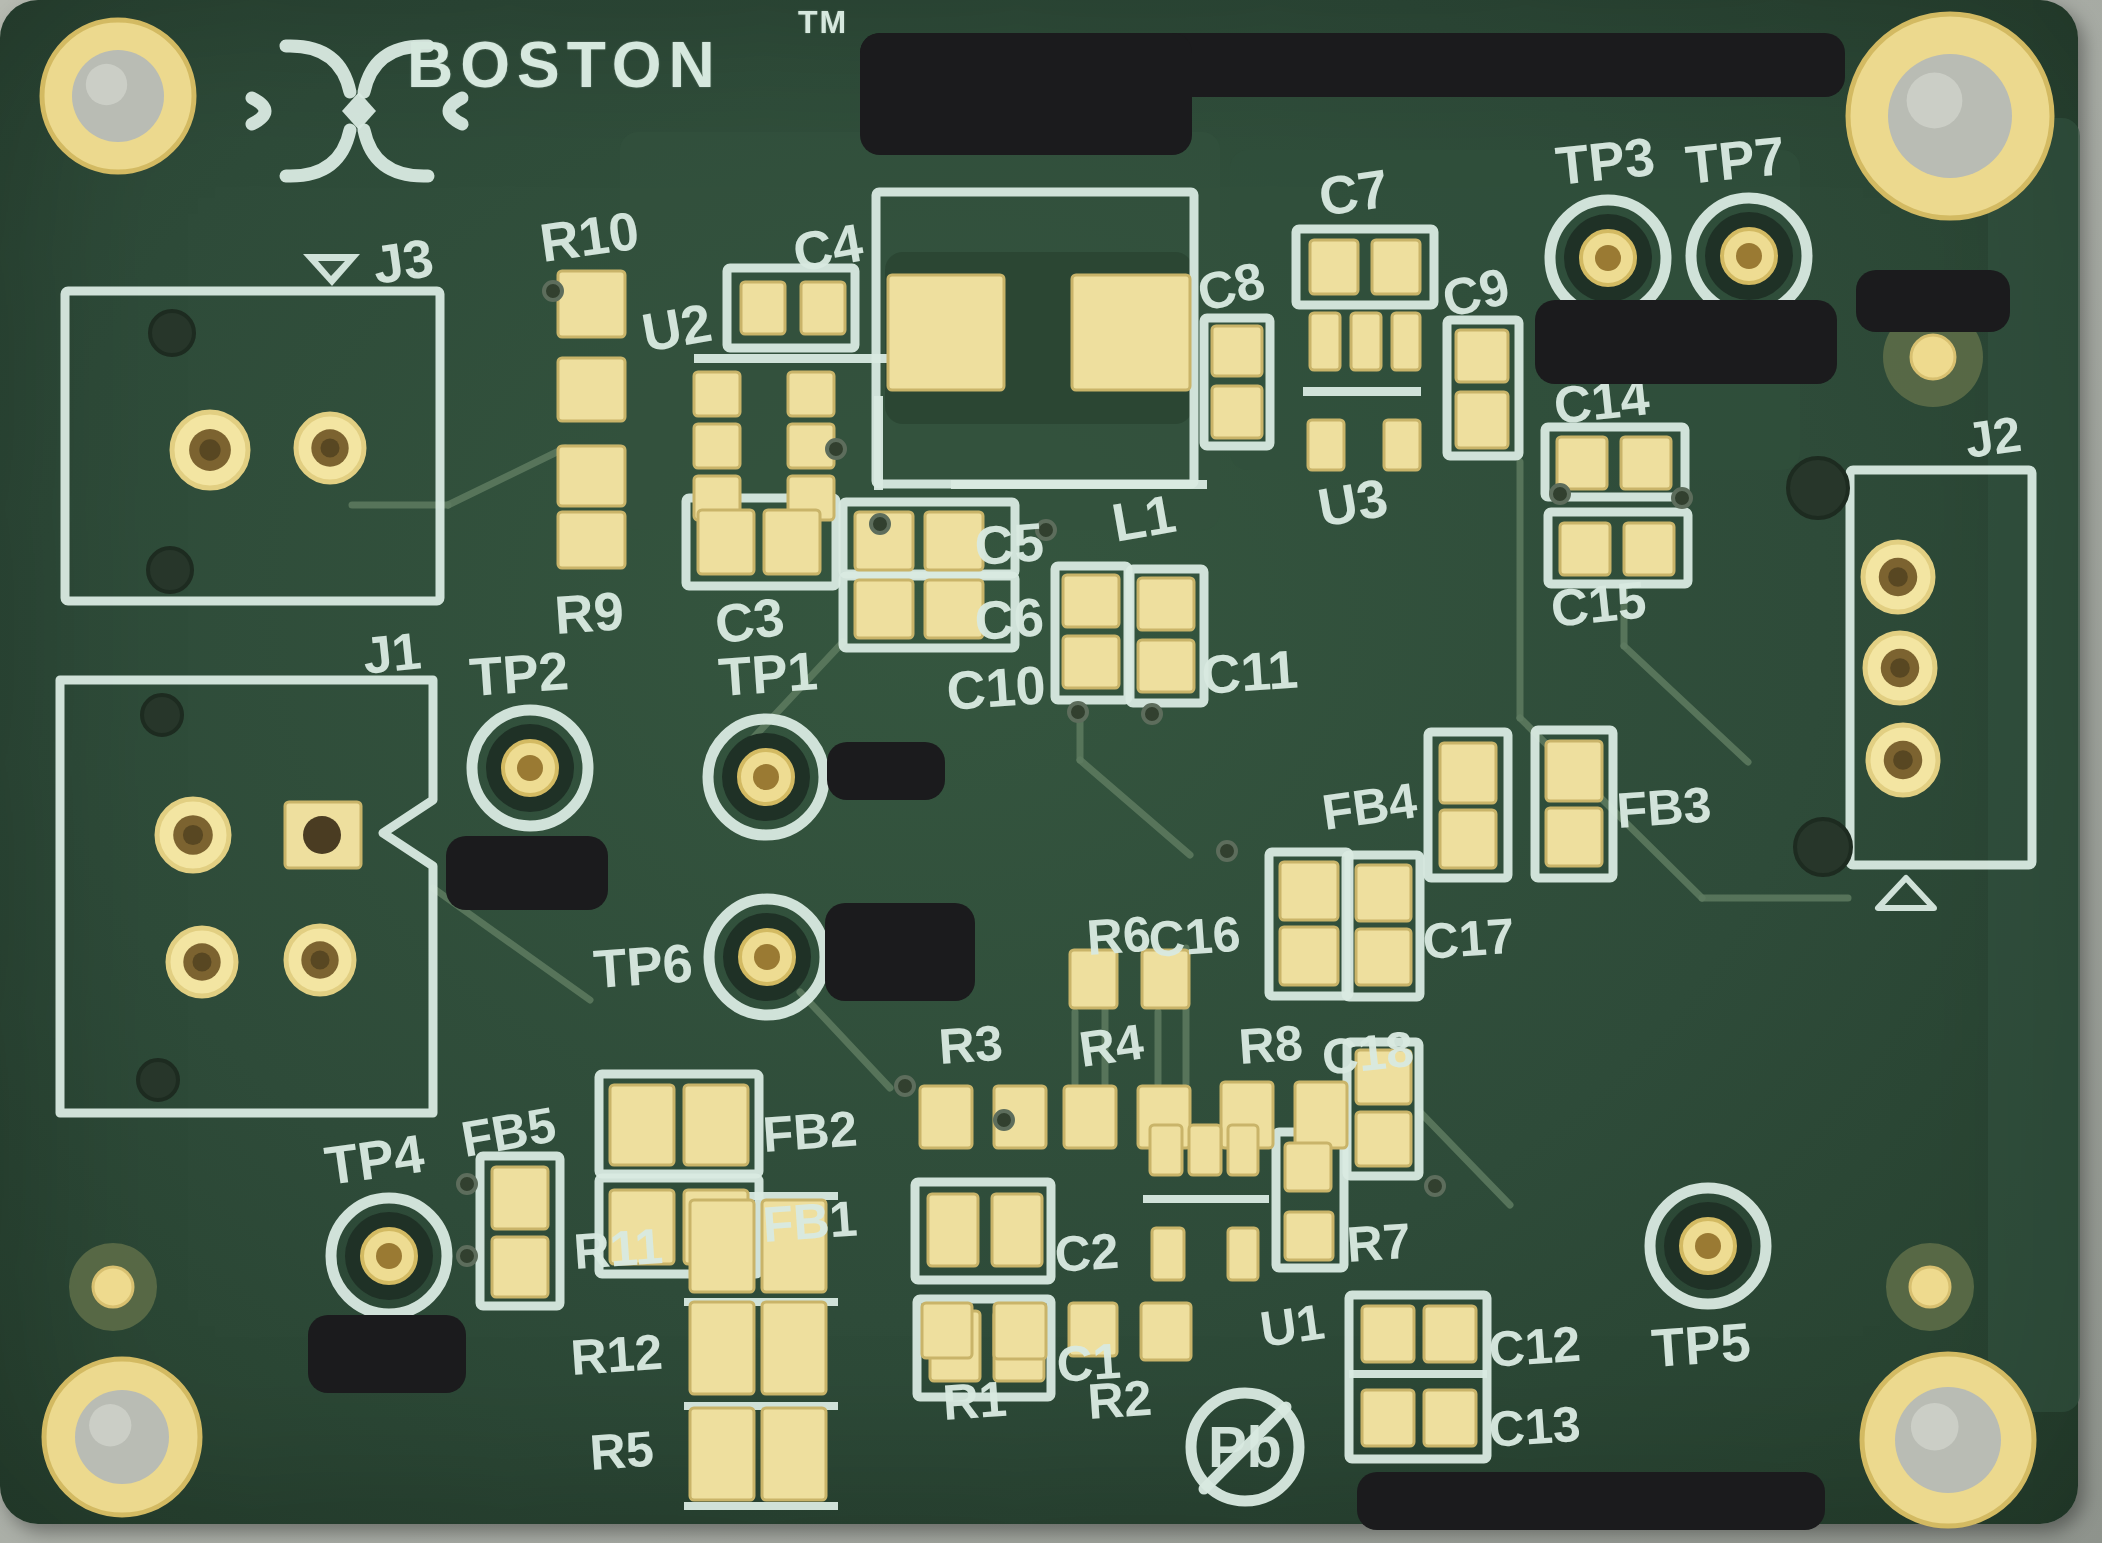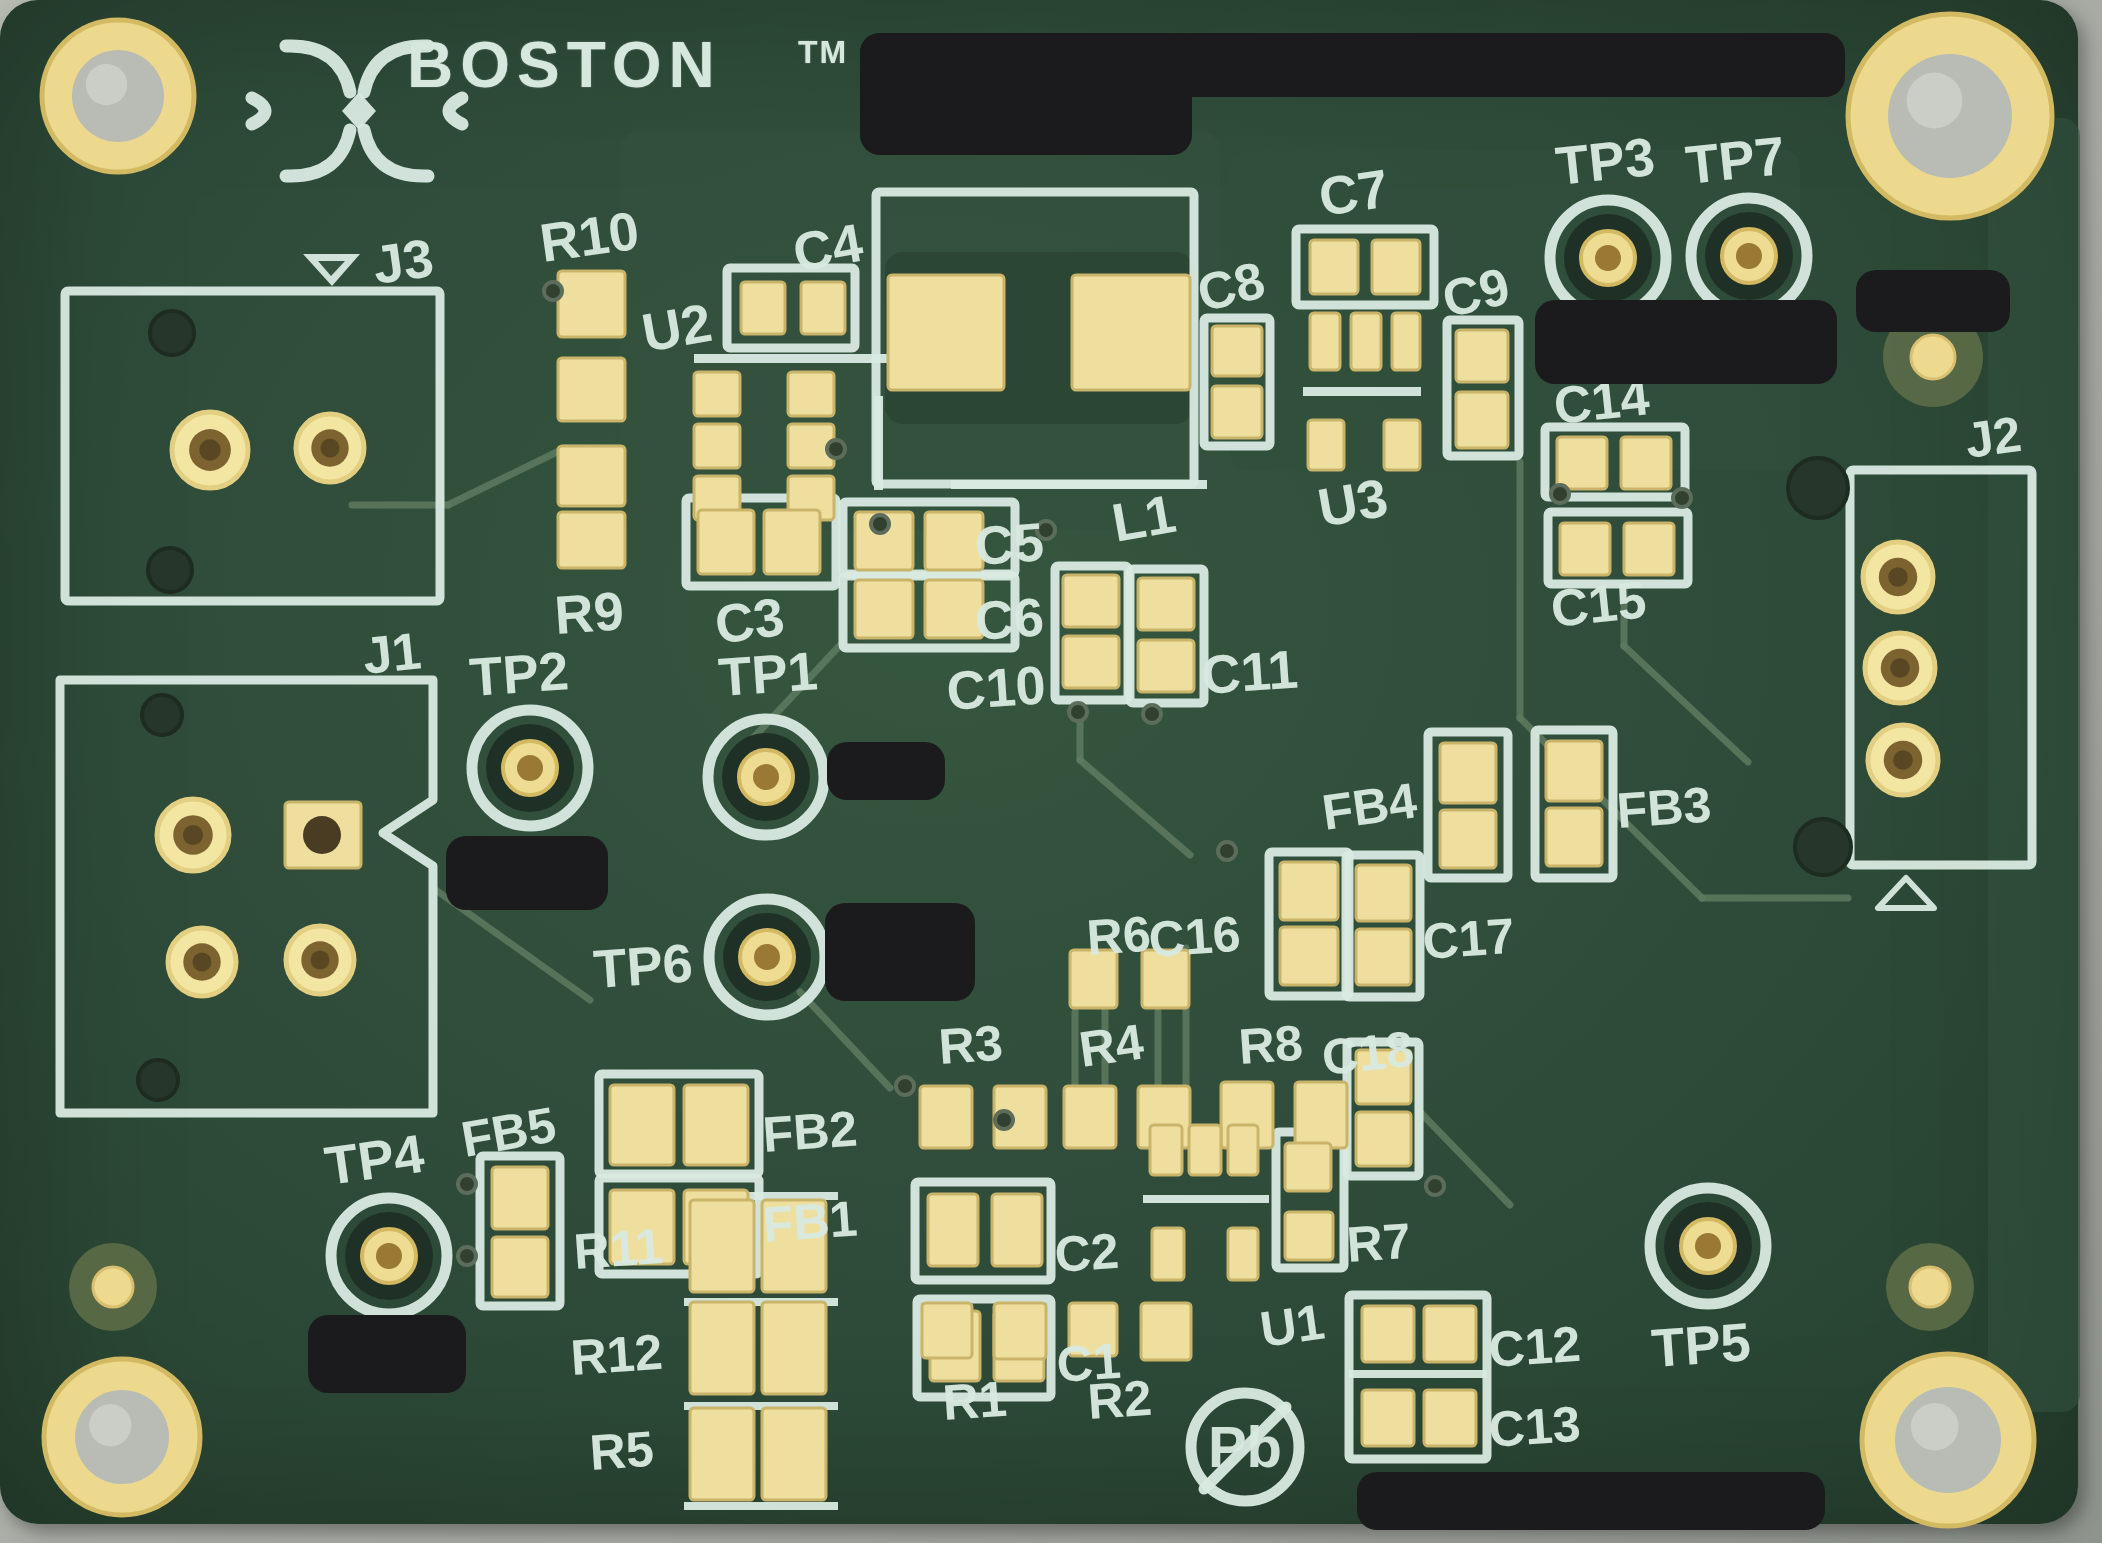--- a/index.html
+++ b/index.html
@@ -15,21 +15,21 @@
     background:radial-gradient(ellipse at 45% 40%, #35563f 0%, #2e4b39 55%, #26402e 100%);
     box-shadow:inset 0 0 180px rgba(0,0,0,.28), 6px 8px 18px rgba(0,0,0,.35);
   }
   #board-svg{position:absolute;left:0;top:0;}
   .logo-text{
     position:absolute;color:#d6e8de;font-weight:bold;white-space:nowrap;
     text-shadow:0 0 2px rgba(230,245,238,.35);
   }
   #logo-line1{left:407px;top:28px;font-size:64px;letter-spacing:7px;}
   #logo-line2{left:432px;top:100px;font-size:64px;letter-spacing:1px;}
-  #logo-tm{left:798px;top:34px;font-size:32px;letter-spacing:2px;}
+  #logo-tm{left:798px;top:4px;font-size:32px;letter-spacing:2px;}
 </style>
 </head>
 <body>
 
 <div id="scene">
   <div id="board">
     <svg id="board-svg" width="2102" height="1543" viewBox="0 0 2102 1543">
         <rect x="620" y="132" width="600" height="398" rx="18" fill="#33523e" opacity="0.6"></rect>
         <rect x="1230" y="150" width="570" height="320" rx="18" fill="#30503c" opacity="0.6"></rect>
         <rect x="885" y="252" width="308" height="172" rx="18" fill="#263f2d" opacity="0.6"></rect>

